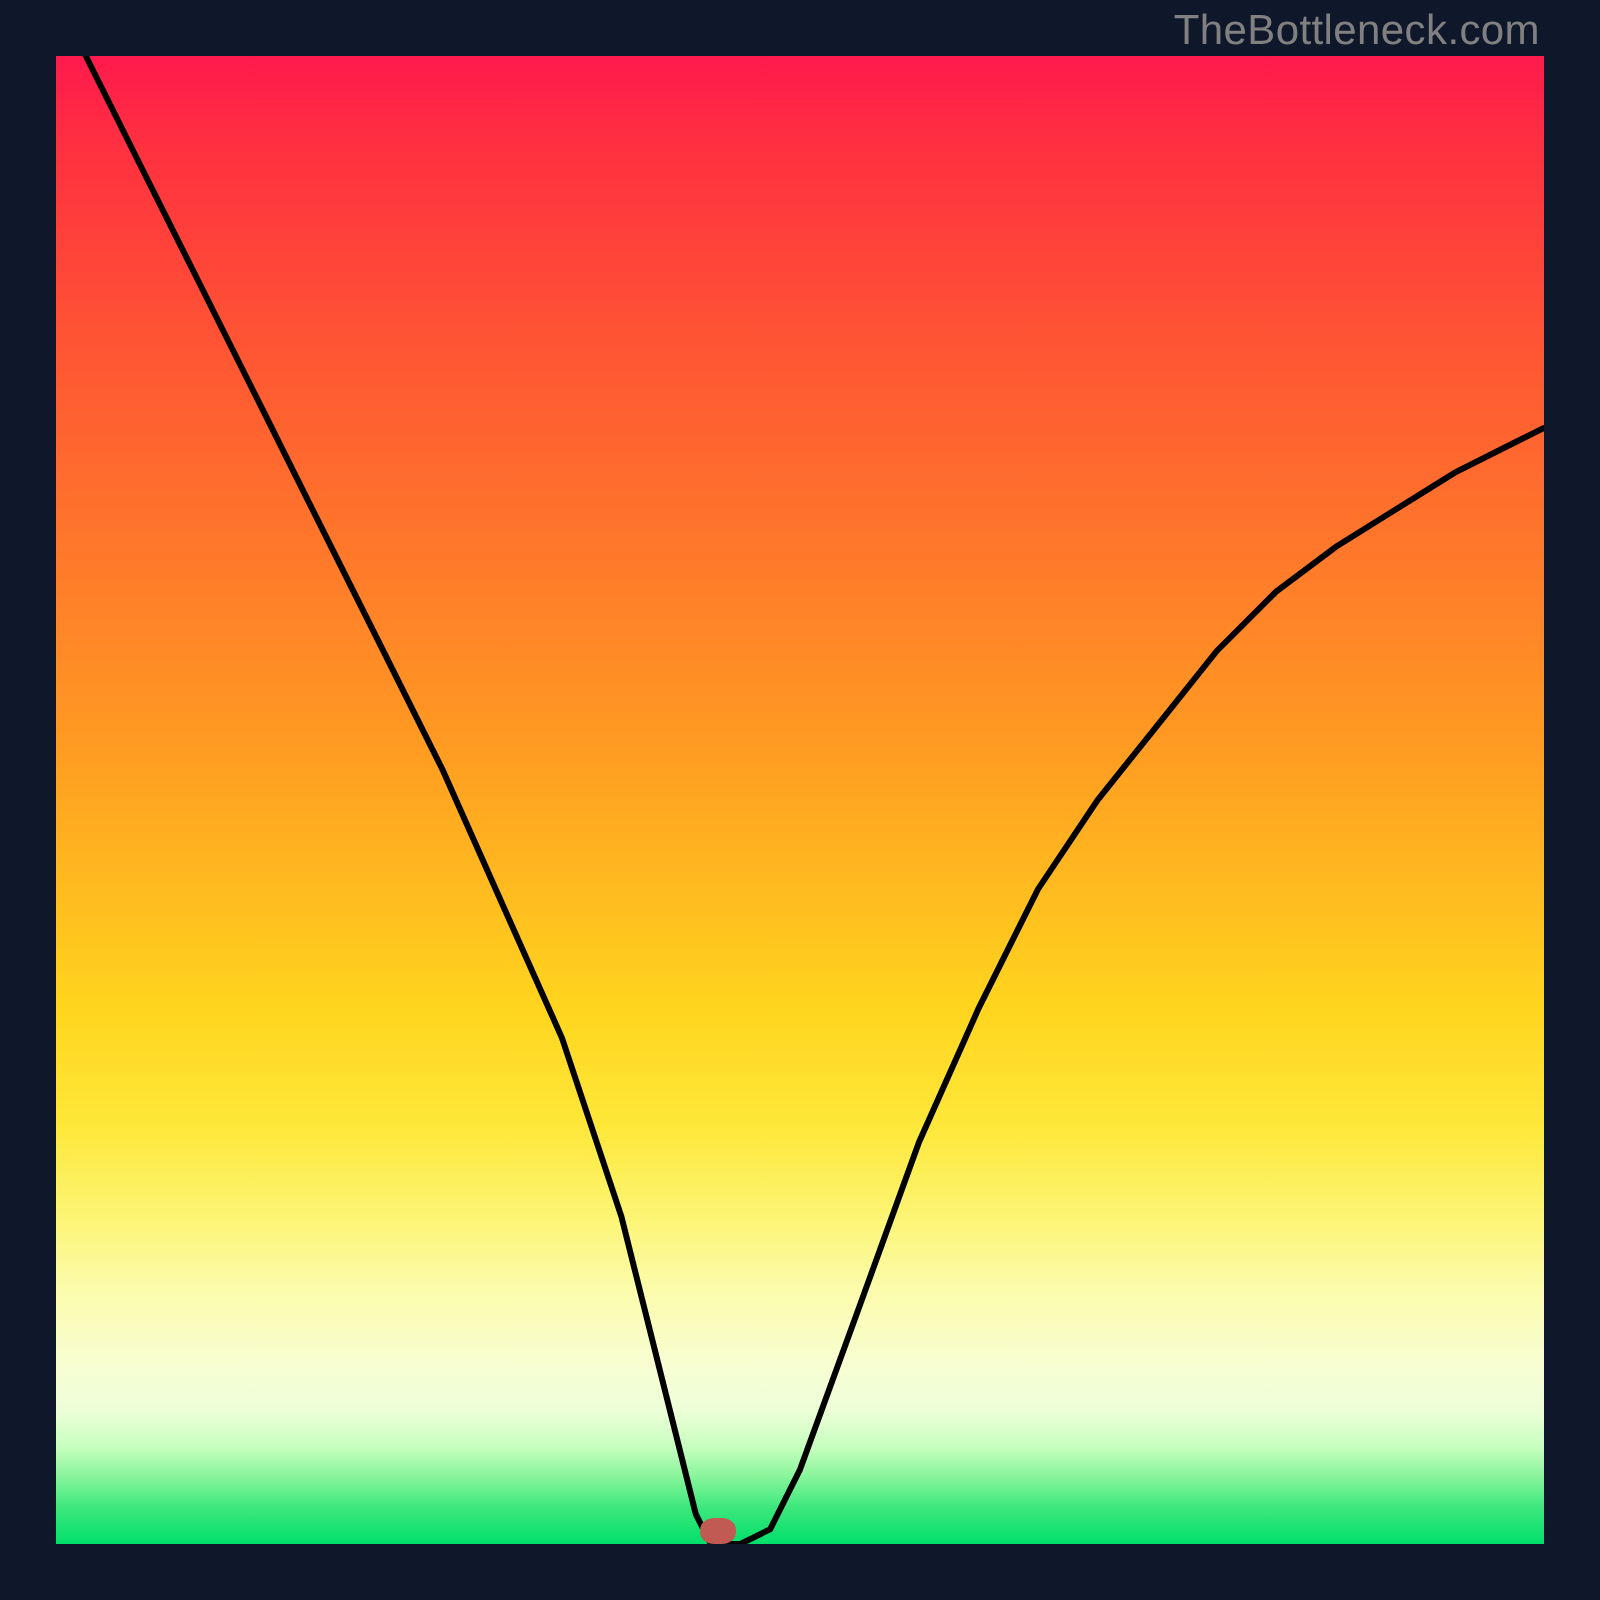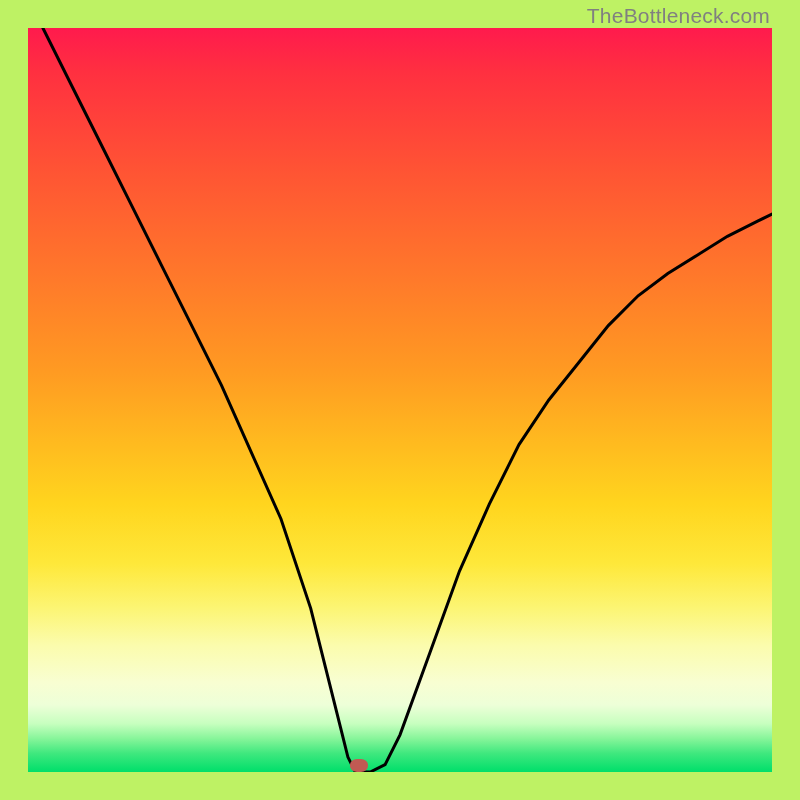--- a/index.html
+++ b/index.html
@@ -10,21 +10,21 @@
     background: #000;
     overflow: hidden;
     font-family: Arial, Helvetica, sans-serif;
   }
   .frame {
     position: absolute;
     top: 0;
     left: 0;
     width: 800px;
     height: 800px;
-    background: #bef264;
+    background: #0f172a;
   }
   .plot-area {
     position: absolute;
     top: 28px;
     left: 28px;
     width: 744px;
     height: 744px;
     overflow: hidden;
   }
   .gradient {

